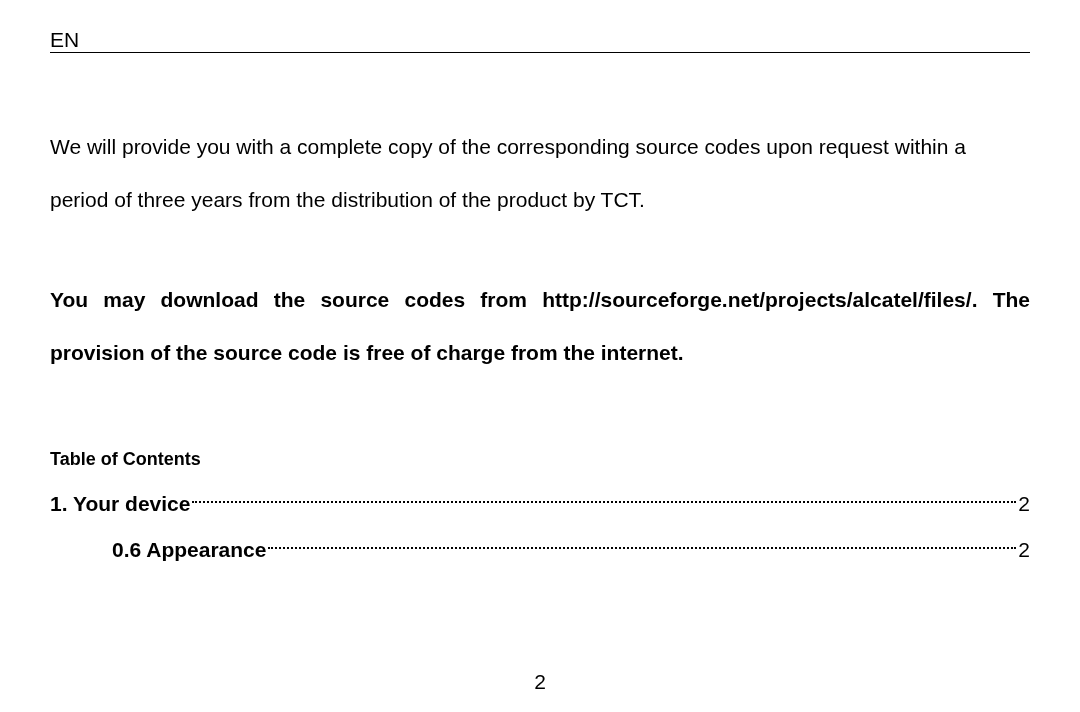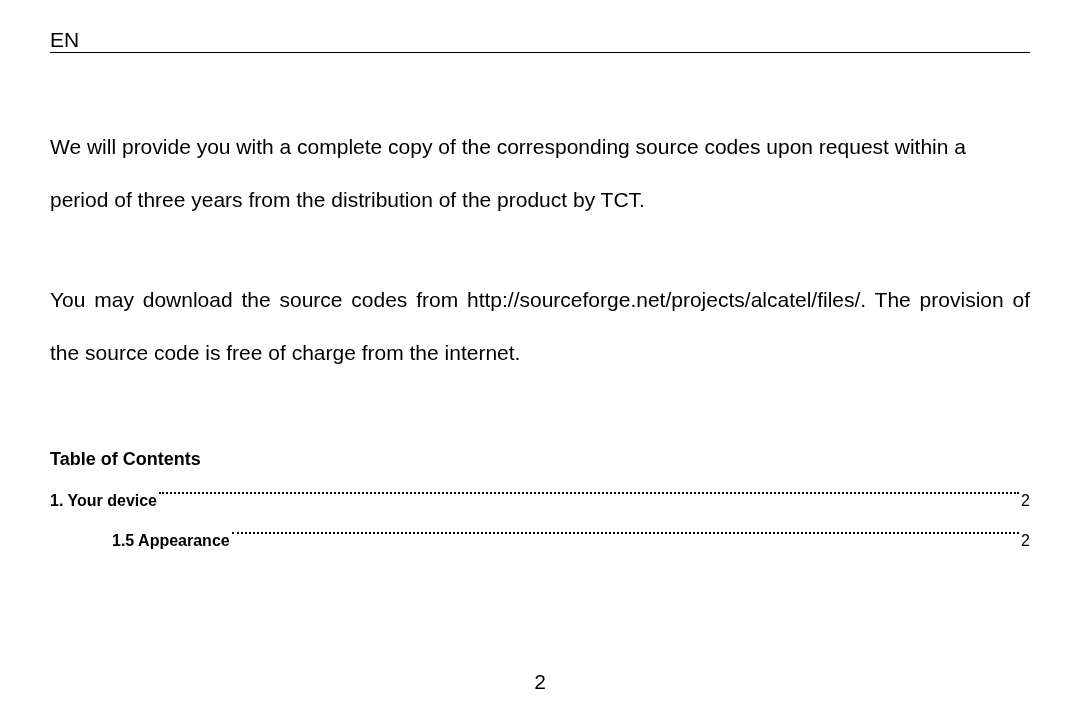--- a/index.html
+++ b/index.html
@@ -25,31 +25,32 @@
       border-top: 1.5px solid #000;
       margin-bottom: 68px;
     }
     .para {
       font-size: 21px;
       line-height: 2.5;
       margin-bottom: 48px;
     }
     .para.justified {
       text-align: justify;
+      font-weight: bold;
     }
     .toc-title {
       font-size: 18px;
       font-weight: bold;
       margin-top: 70px;
       margin-bottom: 22px;
     }
     .toc-line {
       display: flex;
-      align-items: flex-start;
-      font-size: 16px;
+      align-items: center;
+      font-size: 21px;
       margin-bottom: 22px;
       white-space: nowrap;
     }
     .toc-line .label {
       font-weight: bold;
     }
     .toc-line.sub {
       padding-left: 62px;
     }
     .toc-line .dots {
@@ -82,18 +83,18 @@
 
 <div class="toc-title">Table of Contents</div>
 
 <div class="toc-line">
   <span class="label">1. Your device</span>
   <span class="dots"></span>
   <span class="page">2</span>
 </div>
 
 <div class="toc-line sub">
-  <span class="label">1.5 Appearance</span>
+  <span class="label">0.6 Appearance</span>
   <span class="dots"></span>
   <span class="page">2</span>
 </div>
 
 <div class="page-number">2</div>
 
 </body></html>

